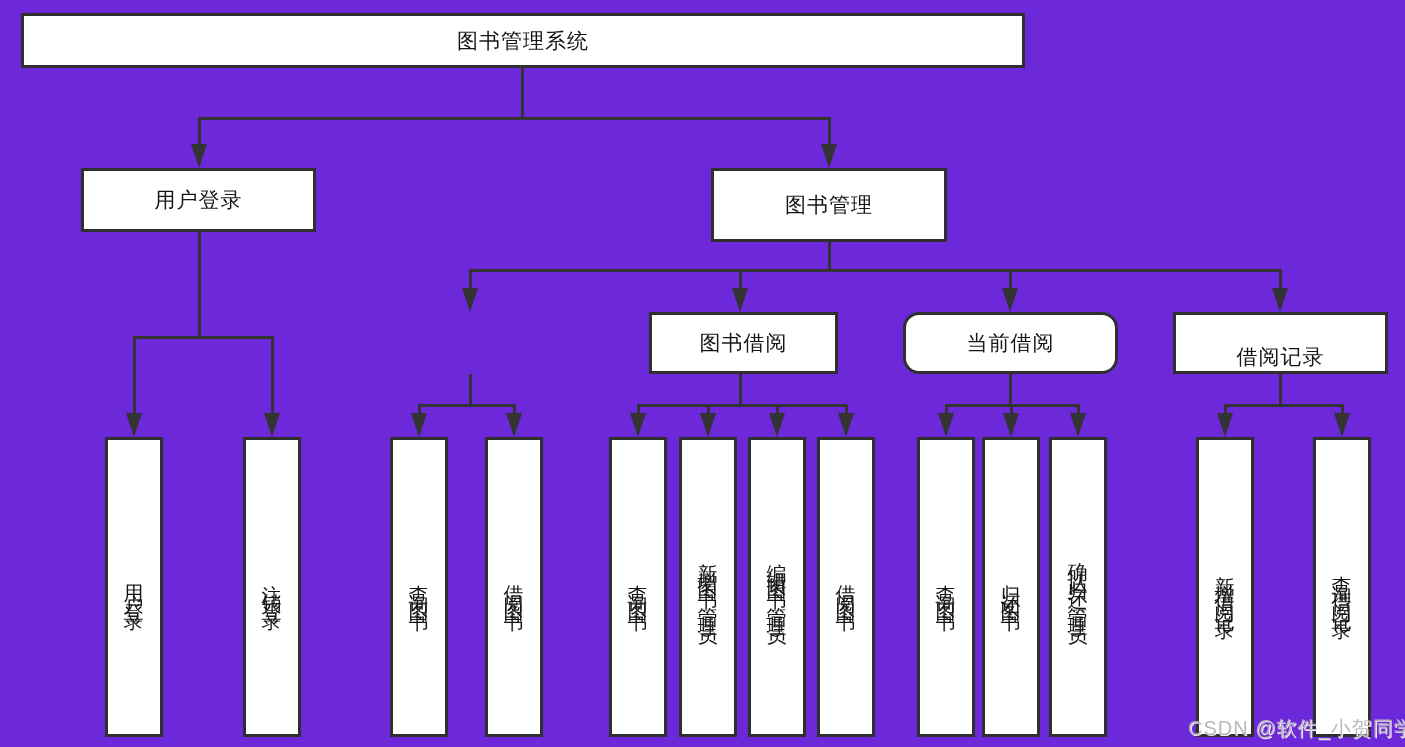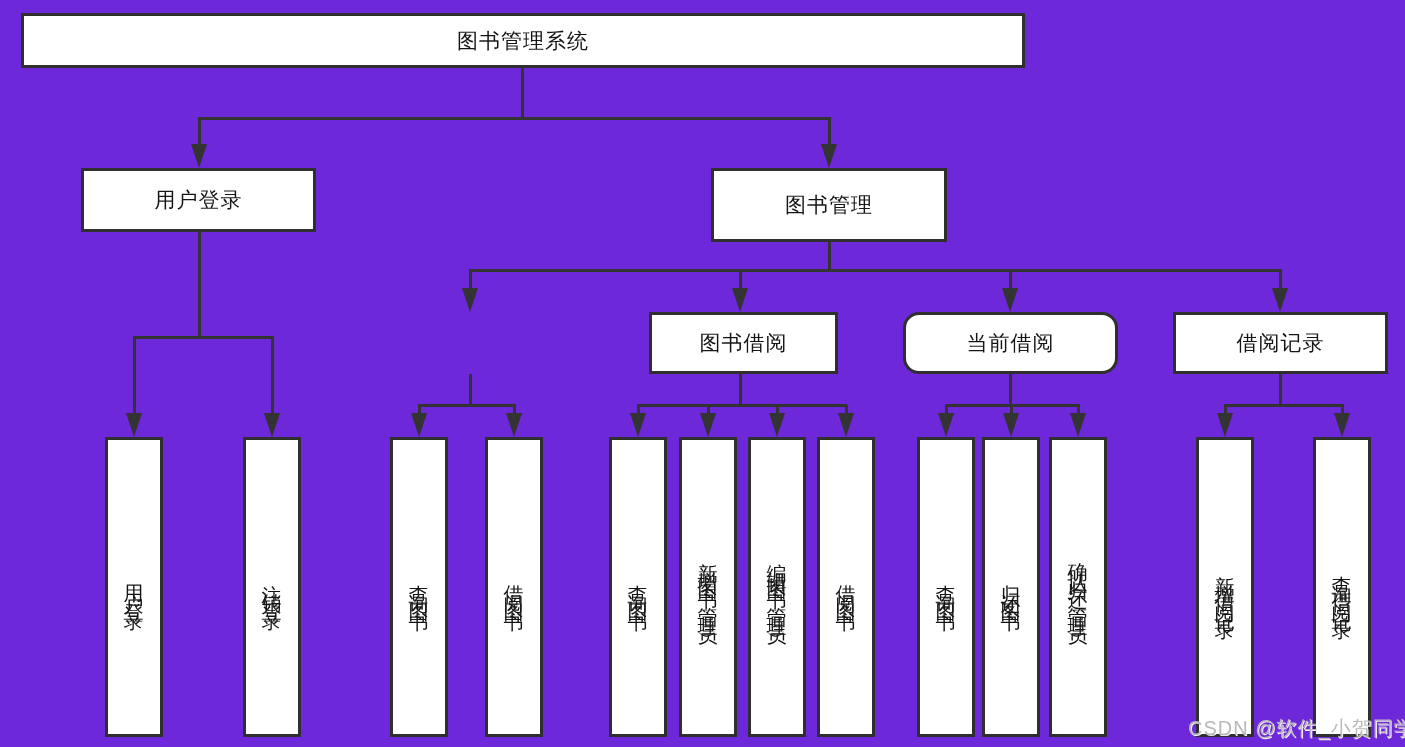--- a/index.html
+++ b/index.html
@@ -107,21 +107,21 @@
   <i class="arrow" style="left:732px; top:288px;"></i>
   <i class="arrow" style="left:1002px; top:288px;"></i>
   <i class="arrow" style="left:1272px; top:288px;"></i>
 
   <div class="box" style="left:633px; top:312px; width:189px; height:62px;margin-left:16px;">
     <span>图书借阅</span>
   </div>
   <div class="box" style="left:903px; top:312px; width:215px; height:62px;border-radius:16px;">
     <span>当前借阅</span>
   </div>
-  <div class="box" style="left:1173px; top:312px; width:215px; height:62px;">
+  <div class="box" style="left:1173px; top:312px; width:215px; height:62px;align-items:flex-end;">
     <span>借阅记录</span>
   </div>
 
   <i class="vline" style="left:469px; top:374px; height:33px;"></i>
   <i class="hline" style="left:418px; top:404px; width:98px;"></i>
   <i class="vline" style="left:418px; top:405px; height:12px;"></i>
   <i class="vline" style="left:513px; top:405px; height:12px;"></i>
   <i class="arrow" style="left:411px; top:413px;"></i>
   <i class="arrow" style="left:506px; top:413px;"></i>
 

